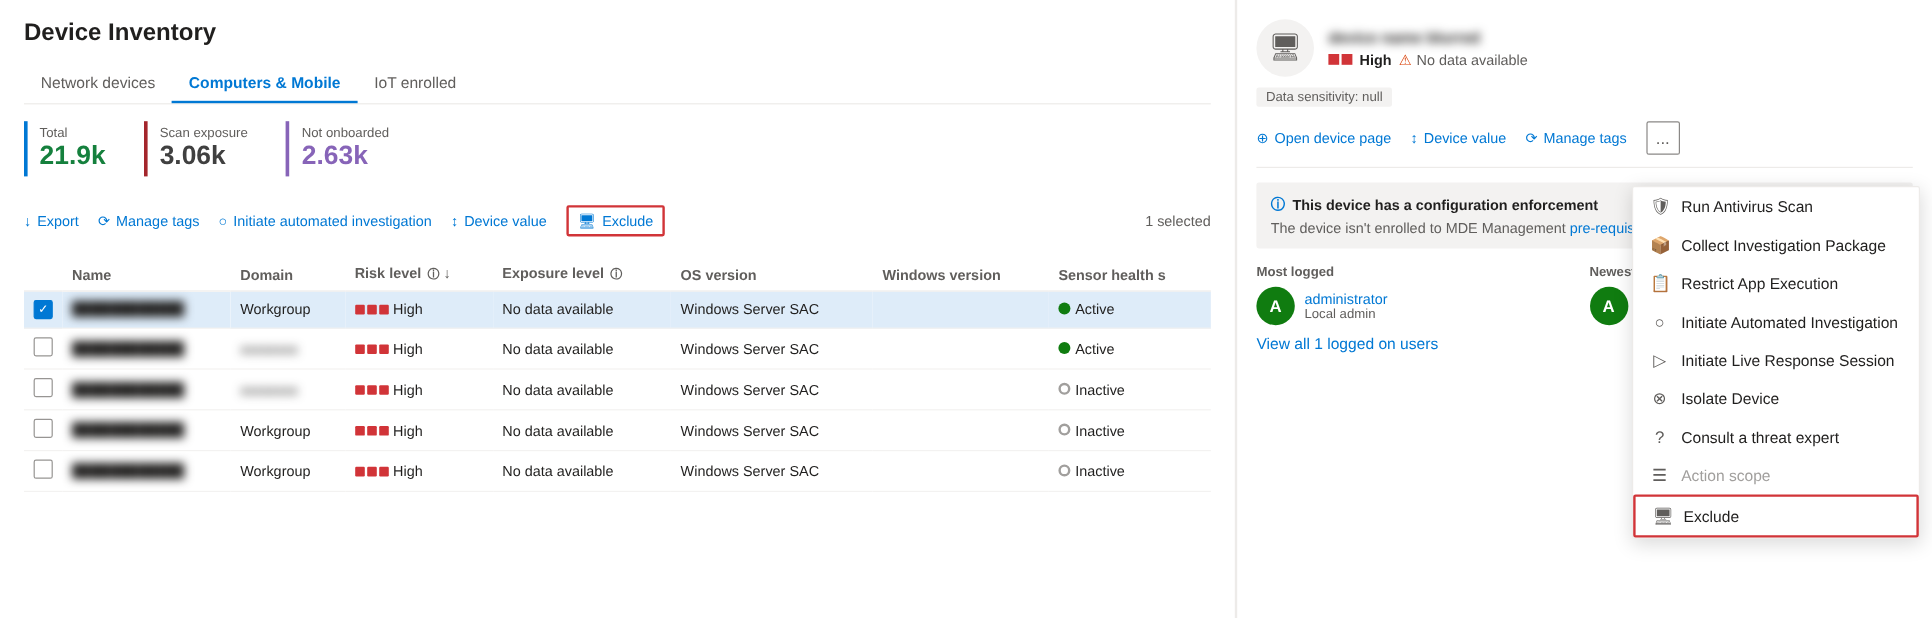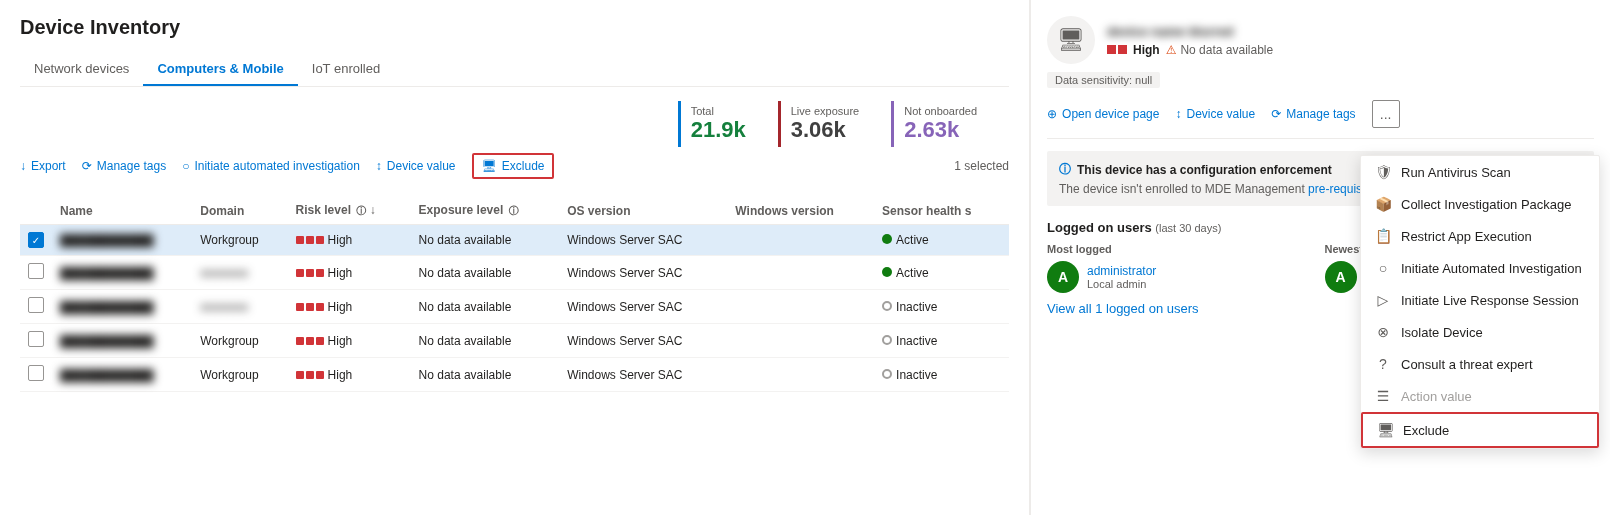--- a/index.html
+++ b/index.html
@@ -7,21 +7,21 @@
 
     
     .left-panel { flex: 1; padding: 16px 20px; overflow: hidden; border-right: 1px solid #edebe9; }
 
     .page-title { font-size: 20px; font-weight: 600; margin-bottom: 14px; }
 
     .tabs { display: flex; border-bottom: 1px solid #edebe9; margin-bottom: 14px; gap: 0; }
     .tab { padding: 8px 14px; cursor: pointer; font-size: 13px; color: #605e5c; border-bottom: 2px solid transparent; white-space: nowrap; }
     .tab.active { color: #0078d4; border-bottom: 2px solid #0078d4; font-weight: 600; }
 
-    .stats-row { display: flex; gap: 0; margin-bottom: 0; justify-content: flex-end; }
+    .stats-row { display: flex; gap: 0; margin-bottom: 18px; }
     .stat-item { border-left: 3px solid; padding: 4px 16px 4px 10px; margin-right: 16px; }
     .stat-item.blue { border-color: #0078d4; }
     .stat-item.red { border-color: #d13438; }
     .stat-item.dark-red { border-color: #a4262c; }
     .stat-item.purple { border-color: #8764b8; }
     .stat-label { font-size: 11px; color: #605e5c; }
     .stat-value { font-size: 22px; font-weight: 700; }
     .stat-item.blue .stat-value { color: #15803d; }
     .stat-item.red .stat-value { color: #d13438; }
     .stat-item.dark-red .stat-value { color: #404040; }
@@ -106,21 +106,21 @@
     <div class="tab active">Computers &amp; Mobile</div>
     <div class="tab">IoT enrolled</div>
   </div>
 
   <div class="stats-row">
     <div class="stat-item blue">
       <div class="stat-label">Total</div>
       <div class="stat-value">21.9k</div>
     </div>
     <div class="stat-item dark-red">
-      <div class="stat-label">Live exposure</div>
+      <div class="stat-label">Scan exposure</div>
       <div class="stat-value">3.06k</div>
     </div>
     <div class="stat-item purple">
       <div class="stat-label">Not onboarded</div>
       <div class="stat-value">2.63k</div>
     </div>
   </div>
 
   <div class="toolbar">
     <div class="toolbar-item">
@@ -277,24 +277,20 @@
       <span>This device has a configuration enforcement</span>
     </div>
     <div class="info-text">
       <span>The device isn't enrolled to MDE Management</span>
       <span class="info-link">pre-requisites</span>
       <span>and enforcement scope.</span>
     </div>
   </div>
 
   <div class="logged-section">
-    <div class="logged-title">
-      <span>Logged on users</span>
-      <span class="logged-subtitle">(last 30 days)</span>
-    </div>
     <div class="logons-grid">
       <div>
         <div class="logon-col-title">Most logged</div>
         <div class="user-item">
           <div class="user-avatar green">A</div>
           <div>
             <div class="user-name">administrator</div>
             <div class="user-role">Local admin</div>
           </div>
         </div>
@@ -334,20 +330,20 @@
       <div class="menu-item">
         <span class="menu-icon">⊗</span>
         <span>Isolate Device</span>
       </div>
       <div class="menu-item">
         <span class="menu-icon">?</span>
         <span>Consult a threat expert</span>
       </div>
       <div class="menu-item disabled">
         <span class="menu-icon">☰</span>
-        <span>Action value</span>
+        <span>Action scope</span>
       </div>
       <div class="menu-item highlighted" style="border: 2px solid rgb(209, 52, 56); border-radius: 2px;">
         <span class="menu-icon">🖥</span>
         <span>Exclude</span>
       </div>
     </div>
 </div>
 
 </body></html>

